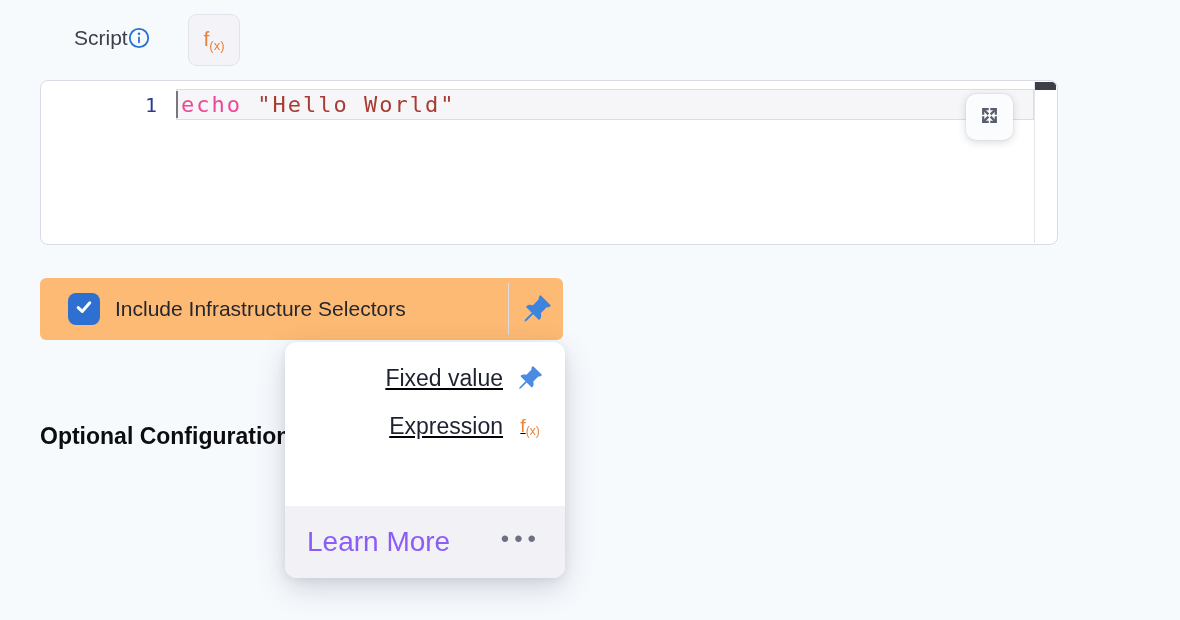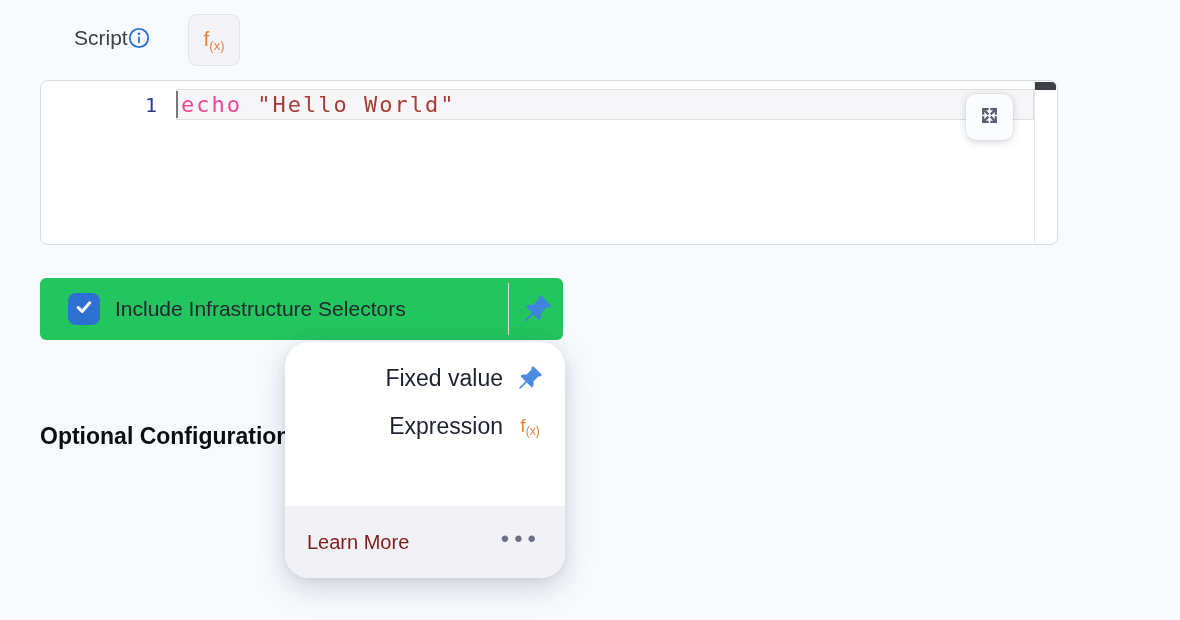--- a/index.html
+++ b/index.html
@@ -60,21 +60,21 @@
     position:absolute; left:925px; top:13px; width:47px; height:46px;
     background:#fbfcfe; border-radius:10px;
     box-shadow:0 2px 8px rgba(40,45,70,.18), 0 0 0 1px rgba(40,45,70,.04);
     display:flex; align-items:center; justify-content:center;
     color:#585e70; cursor:pointer;
   }
 
   
   .checkbox-row {
     left:40px; top:278px; width:523px; height:62px;
-    background:#22c55e; border-radius:6px;
+    background:#fdba74; border-radius:6px;
     display:flex; align-items:center;
   }
   .checkbox {
     position:absolute; left:28px; top:15px; width:32px; height:32px;
     background:#2e70d2; border-radius:8px;
     display:flex; align-items:center; justify-content:center; cursor:pointer;
   }
   .checkbox-label {
     position:absolute; left:75px; top:0; height:62px; line-height:62px;
     font-size:21px; color:#25272f;
@@ -90,43 +90,43 @@
   
   .section-heading {
     left:40px; top:423px;
     font-size:23px; font-weight:700; color:#0c0d12;
     white-space:nowrap; z-index:1;
   }
 
   
   .menu {
     left:285px; top:342px; width:280px; height:236px;
-    background:#ffffff; border-radius:24px;
+    background:#ffffff; border-radius:12px;
     box-shadow:0 10px 30px rgba(35,40,70,.18), 0 2px 8px rgba(35,40,70,.08);
-    z-index:2; overflow:hidden;
+    z-index:2; overflow:hidden;text-decoration:underline;
   }
   .menu-items { padding-top:12px; }
   .menu-item {
     height:48px; display:flex; align-items:center; justify-content:flex-end;
     padding-right:20px; gap:12px; cursor:pointer;
   }
   .menu-item-label { font-size:23px; color:#1e2230; }
   .menu-item-icon { width:30px; display:flex; align-items:center; justify-content:center; }
   .pin-blue { color:#4b8be4; width:26px; height:26px; }
   .sigma-glyph { color:#7e6ee0; font-size:24px; line-height:1; white-space:nowrap; }
   .sigma-glyph sup { font-size:14px; }
   .fx-small { color:#e8823c; font-size:19px; line-height:1; white-space:nowrap; }
   .fx-small .sub { font-size:12px; vertical-align:-3px; }
   .menu-footer {
     position:absolute; left:0; right:0; bottom:0; height:72px;
     background:#f1f1f6;
     display:flex; align-items:center; justify-content:space-between;
     padding:0 24px 0 22px;
   }
-  .learn-more { font-size:20px; color:#7f1d1d; cursor:pointer; }
+  .learn-more { font-size:28px; color:#8b5cf6; cursor:pointer; }
   .ellipsis-icon {
     font-size:24px; letter-spacing:5px; color:#6b7087; cursor:pointer; line-height:1;
     padding-bottom:6px;
   }
 </style>
 </head>
 <body>
 
 <div class="abs script-label">Script</div>
 

